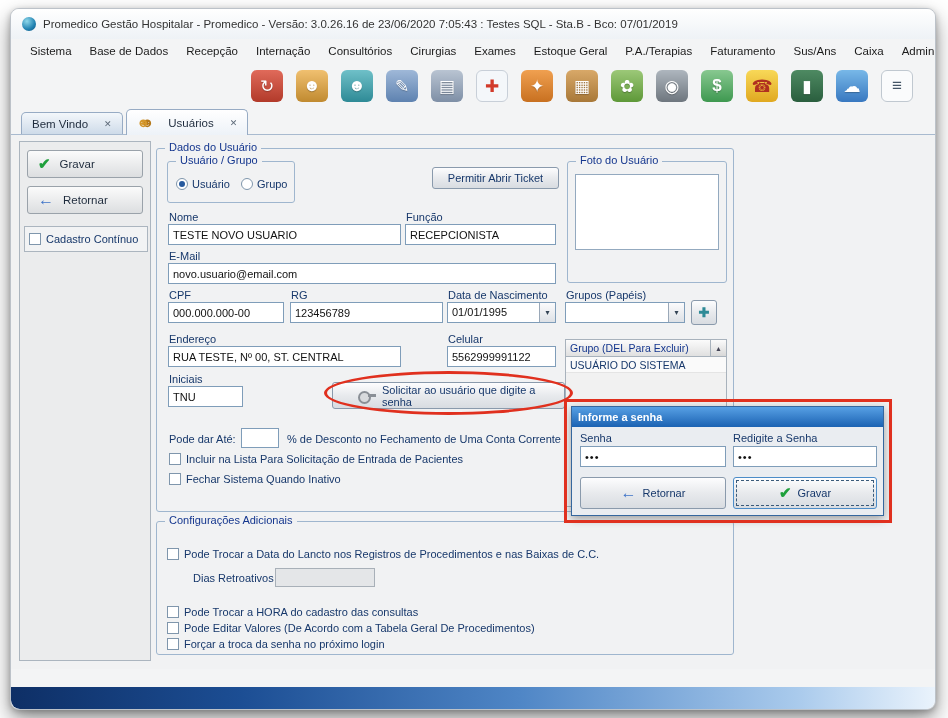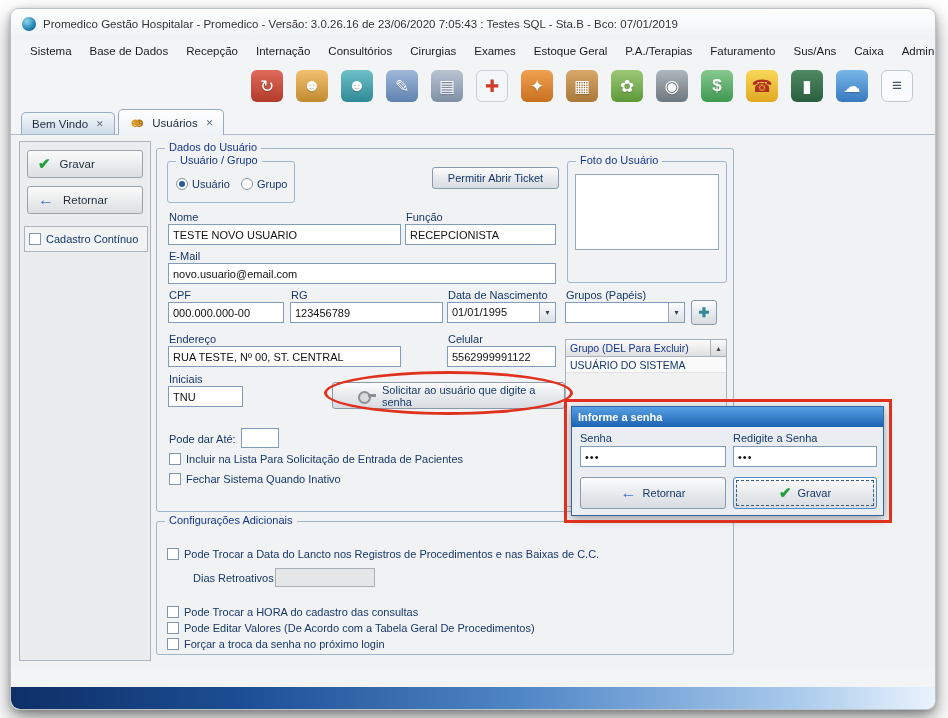--- a/index.html
+++ b/index.html
@@ -38,21 +38,21 @@
   .c9 { background:linear-gradient(#AEB6BE,#6E767E); }
   .c10 { background:linear-gradient(#88C890,#3E9850); font-weight:bold; }
   .c11 { background:linear-gradient(#F8D858,#E0A820); color:#B03020; text-shadow:none; }
   .c12 { background:linear-gradient(#4E8A62,#2A5E3E); }
   .c13 { background:linear-gradient(#78B8E8,#3878C0); }
   .c14 { background:#FAFBFC; color:#445566; border:1px solid #C0C8D0; text-shadow:none; }
 
   
   .tabbar { position:absolute; left:0; top:100px; width:100%; height:26px; display:flex; align-items:flex-end;
             gap:3px; padding-left:10px; border-bottom:1px solid #A8BACF; }
-  .tab { height:22px; padding:0 10px; display:flex; align-items:center; gap:6px;
+  .tab { height:22px; padding:0 10px; display:flex; align-items:center; gap:14px;
          background:linear-gradient(#F3F7FB,#CEDBE9); border:1px solid #97ABC4; border-bottom:none;
          border-radius:5px 5px 0 0; font-size:11.5px; color:#1E2B3C; }
   .tab.active { height:26px; background:linear-gradient(#FFFFFF,#EDF2F8); margin-bottom:-1px; }
   .tab-close { font-size:9px; color:#5E6B7A; margin-left:2px; }
   .tab-users-icon { color:#D4972B; font-size:13px; text-shadow:4px 0 0 #B5791B; margin-right:4px; }
 
   
   .content { position:absolute; left:0; top:126px; width:100%; height:534px; background:#F1F2F3; }
 
   
@@ -297,20 +297,21 @@
         <span class="lbl" style="left:12px; top:224px;">Iniciais</span>
         <input class="tb" style="left: 11px; top: 237px; width: 75px;" readonly="" value="TNU">
 
         <div class="btn" style="left:175px; top:233px; width:233px; height:27px; justify-content:flex-start; padding-left:25px;">
           <span class="key-icon"></span>
           <span>Solicitar ao usuário que digite a senha</span>
         </div>
 
         <span class="lbl" style="left:12px; top:284px;">Pode dar Até:</span>
         <input class="tb" style="left: 84px; top: 279px; width: 38px; height: 20px;" readonly="" value="">
+        <span class="lbl" style="left:130px; top:284px;">% de Desconto no Fechamento de Uma Conta Corrente</span>
 
         <div class="cbrow" style="left:12px; top:304px;">
           <span class="cbx"></span>
           <span>Incluir na Lista Para Solicitação de Entrada de Pacientes</span>
         </div>
         <div class="cbrow" style="left:12px; top:324px;">
           <span class="cbx"></span>
           <span>Fechar Sistema Quando Inativo</span>
         </div>
       </div>

